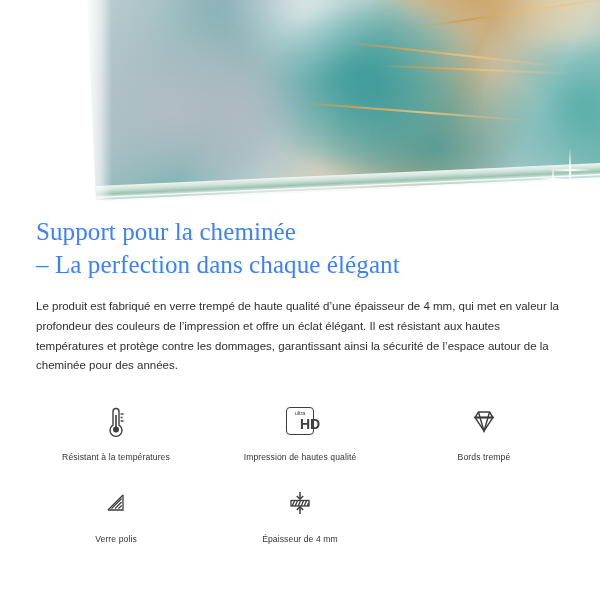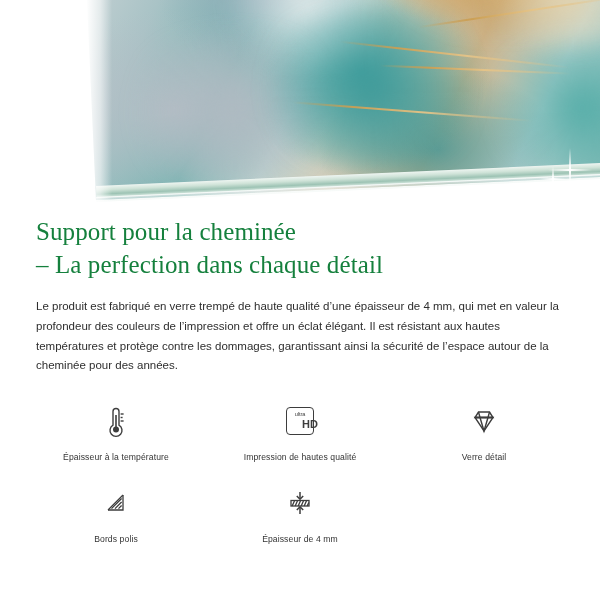--- a/index.html
+++ b/index.html
@@ -145,21 +145,21 @@
     left: 0;
     top: 215px;
     width: 600px;
     padding: 0 36px;
     box-sizing: border-box;
   }
   .headline {
     font-family: "Liberation Serif", serif;
     font-size: 25px;
     line-height: 1.32;
-    color: #15803d;
+    color: #3b82f6;
     font-weight: 400;
     margin: 0;
     letter-spacing: 0.1px;
   }
   .headline .l2 { display: block; }
   .body-copy {
     margin: 16px 0 0 0;
     font-size: 11.5px;
     line-height: 1.72;
     color: #2e2e2e;
@@ -203,21 +203,21 @@
     height: 26px;
     border: 1.6px solid #3d3d3d;
     border-radius: 4px;
     display: flex;
     flex-direction: column;
     align-items: center;
     justify-content: center;
     line-height: 1;
   }
   .hd-badge .t1 { font-size: 5.6px; letter-spacing: -0.1px; color:#3d3d3d; }
-  .hd-badge .t2 { font-size: 11px; font-weight: bold; color:#3d3d3d; margin-top: 1px; padding-left: 20px; }
+  .hd-badge .t2 { font-size: 14px; font-weight: bold; color:#3d3d3d; margin-top: 1px; padding-left: 20px; }
 </style>
 </head>
 <body>
 
 <div class="page">
 
   <div class="hero">
     <div class="hero-inner">
       <div class="panel">
         <div class="ink ink-white-1"></div>
@@ -237,39 +237,39 @@
       <div class="glass-edge-2"></div>
       <div class="corner-shadow"></div>
       <div class="sparkle"></div>
       <div class="sparkle sparkle-2"></div>
     </div>
   </div>
 
   <div class="content">
     <h1 class="headline">
       <span>Support pour la cheminée</span>
-      <span class="l2">– La perfection dans chaque détail</span>
+      <span class="l2">– La perfection dans chaque élégant</span>
     </h1>
     <p class="body-copy">Le produit est fabriqué en verre trempé de haute qualité d’une épaisseur de 4 mm, qui met en valeur la profondeur des couleurs de l’impression et offre un éclat élégant. Il est résistant aux hautes températures et protège contre les dommages, garantissant ainsi la sécurité de l’espace autour de la cheminée pour des années.</p>
   </div>
 
   <div class="features">
 
     <div class="feature">
       <div class="feature-icon">
         <svg width="40" height="40" viewBox="0 0 40 40" fill="none" stroke="#3d3d3d" stroke-width="1.4">
           <path d="M23 24.2V10.5a3 3 0 0 0-6 0v13.7a6 6 0 1 0 6 0Z"></path>
           <circle cx="20" cy="28.5" r="3" fill="#3d3d3d" stroke="none"></circle>
           <line x1="20" y1="14" x2="20" y2="26" stroke-width="1.6"></line>
           <line x1="24.6" y1="13" x2="27.6" y2="13"></line>
           <line x1="24.6" y1="16.5" x2="26.6" y2="16.5"></line>
           <line x1="24.6" y1="20" x2="27.6" y2="20"></line>
         </svg>
       </div>
-      <div class="feature-label">Épaisseur à la température</div>
+      <div class="feature-label">Résistant à la températures</div>
     </div>
 
     <div class="feature">
       <div class="feature-icon">
         <div class="hd-badge">
           <span class="t1">ultra</span>
           <span class="t2">HD</span>
         </div>
       </div>
       <div class="feature-label">Impression de hautes qualité</div>
@@ -277,32 +277,32 @@
 
 
     <div class="feature">
       <div class="feature-icon">
         <svg width="40" height="40" viewBox="0 0 40 40" fill="none" stroke="#3d3d3d" stroke-width="1.4">
           <path d="M11 16.5h18L20 30 11 16.5Z"></path>
           <path d="M14.5 11h11l3.5 5.5H11L14.5 11Z"></path>
           <path d="M11 16.5h18M16 16.5 20 30l4-13.5M14.5 11l1.5 5.5M25.5 11 24 16.5"></path>
         </svg>
       </div>
-      <div class="feature-label">Verre détail</div>
+      <div class="feature-label">Bords trempé</div>
     </div>
 
     <div class="feature">
       <div class="feature-icon">
         <svg width="40" height="40" viewBox="0 0 40 40" fill="none" stroke="#3d3d3d" stroke-width="1.3">
           <path d="M12 27 27 12"></path>
           <path d="M12 27h15V12"></path>
           <path d="M15.5 25.6 25.6 15.5M19 25.6 25.6 19M22.5 25.6l3.1-3.1"></path>
         </svg>
       </div>
-      <div class="feature-label">Bords polis</div>
+      <div class="feature-label">Verre polis</div>
     </div>
 
     <div class="feature">
       <div class="feature-icon">
         <svg width="40" height="40" viewBox="0 0 40 40" fill="none" stroke="#3d3d3d" stroke-width="1.3">
           <line x1="20" y1="9" x2="20" y2="15.5" stroke-width="1.5"></line>
           <path d="m16.8 13 3.2 3.2 3.2-3.2" stroke-width="1.5"></path>
           <rect x="11" y="17.5" width="18" height="5.5"></rect>
           <path d="M12.2 23 14.6 17.6M15.2 23l2.4-5.4M18.2 23l2.4-5.4M21.2 23l2.4-5.4M24.2 23l2.4-5.4M27.2 23l1.6-3.6"></path>
           <line x1="20" y1="31" x2="20" y2="24.5" stroke-width="1.5"></line>

